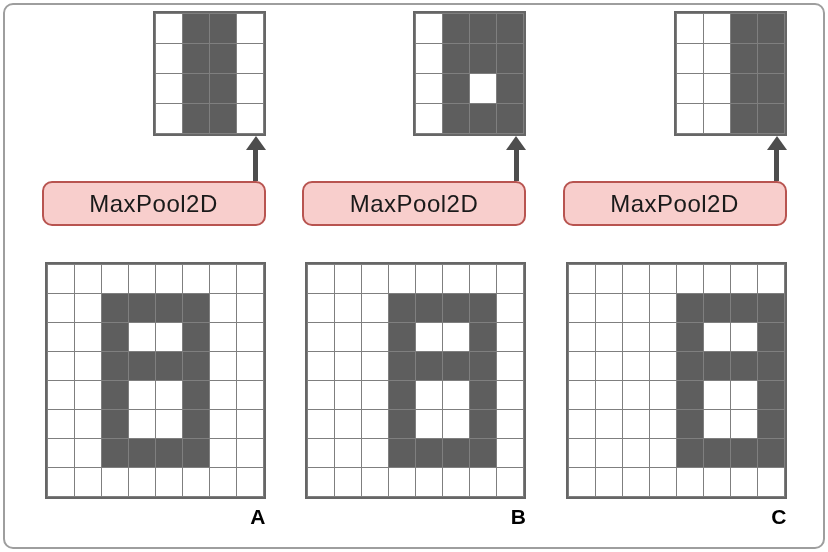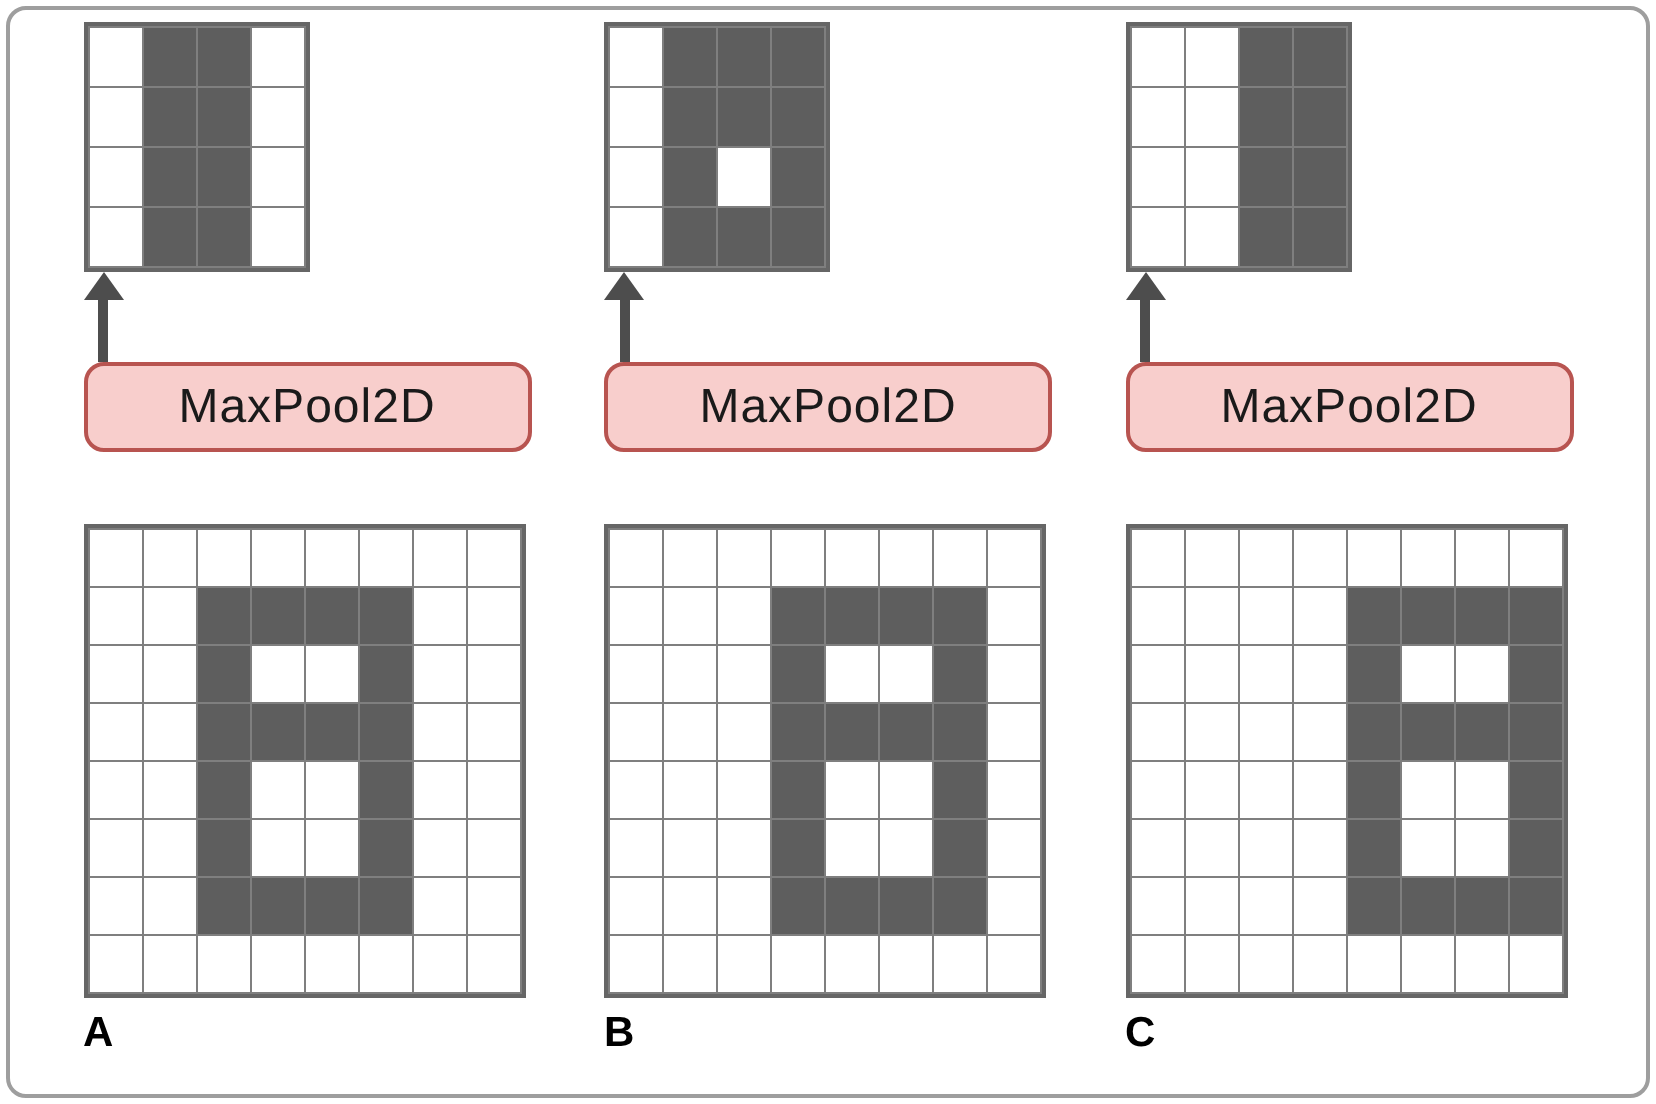--- a/index.html
+++ b/index.html
@@ -17,21 +17,21 @@
     border-radius: 10px;
     display: flex;
     justify-content: space-evenly;
     align-items: flex-start;
     padding-top: 6px;
     background: #ffffff;
   }
   .panel {
     display: flex;
     flex-direction: column;
-    align-items: flex-start;
+    align-items: flex-end;
   }
   .grid {
     display: grid;
     gap: 1px;
     padding: 1px;
     background: var(--grid-line, #7f7f7f);
     border: 2px solid var(--grid-border, #666666);
   }
   .out-grid {
     grid-template-columns: repeat(4, 26px);

